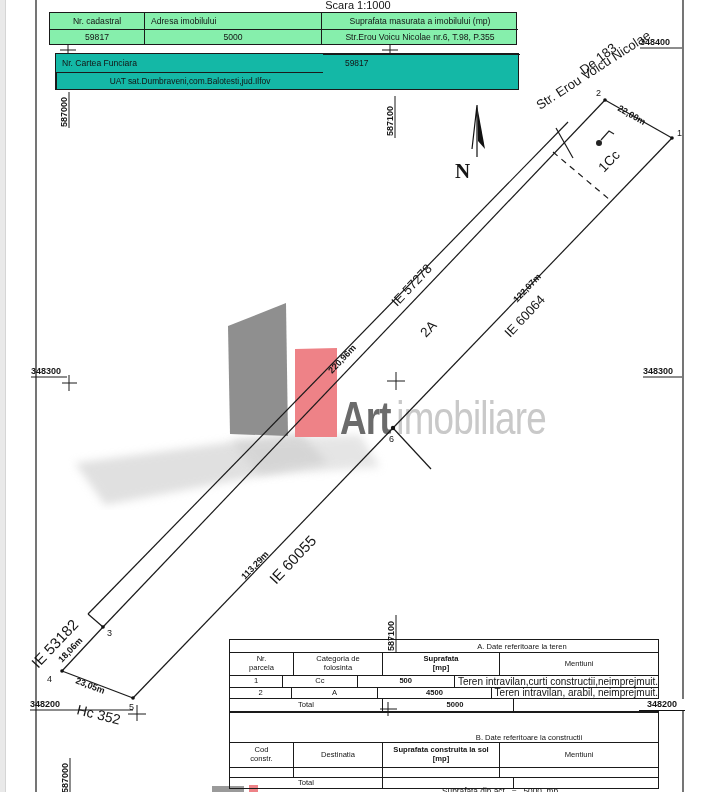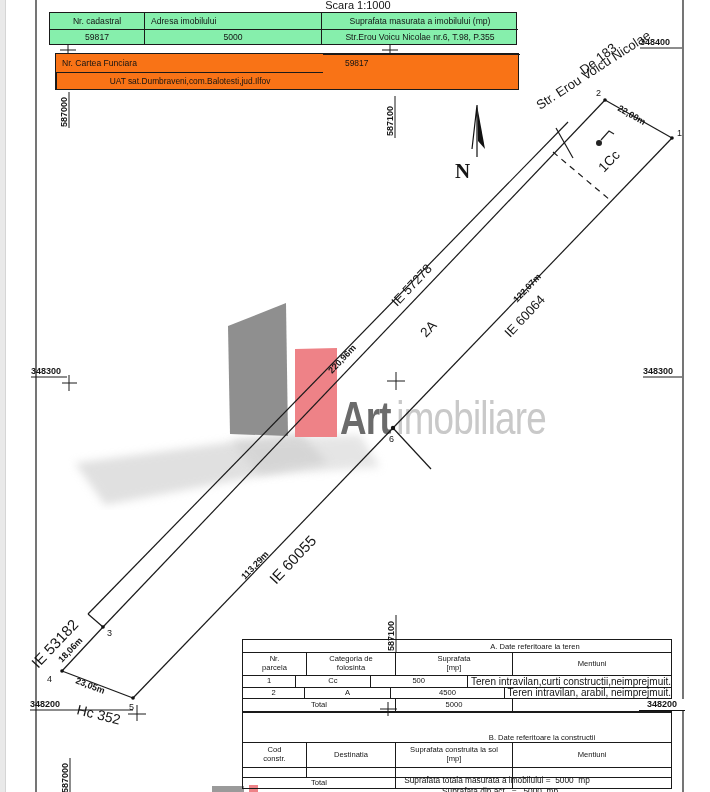--- a/index.html
+++ b/index.html
@@ -30,44 +30,44 @@
   .pnum   { font:13.5px "Liberation Sans",sans-serif; }
   .hc     { font:14px "Liberation Sans",sans-serif; }
   .north-n{ font:bold 21px "Liberation Serif",serif; }
 
   
   .scara { position:absolute; left:300px; top:-1px; width:116px; text-align:center;
            font-size:11px; z-index:3; }
   .t1 { position:absolute; left:49px; top:12px; width:468px; background:#86efac;
         border:1.4px solid #1a1a1a; display:grid; grid-template-columns:94px 177px 197px;
         z-index:3; box-sizing:border-box; }
-  .t2 { position:absolute; left:55px; top:53px; width:464px; background:#f97316;
+  .t2 { position:absolute; left:55px; top:53px; width:464px; background:#14b8a6;
         border:1.4px solid #1a1a1a; display:grid; grid-template-columns:267px 197px;
         z-index:3; box-sizing:border-box; }
   .tc { font-size:8.6px; display:flex; align-items:center; justify-content:center;
         height:16px; box-sizing:border-box; border-left:1px solid #1a1a1a; overflow:hidden; white-space:nowrap; }
   .tc.first { border-left:none; }
   .tc.val { height:15px; border-top:1px solid #1a1a1a; }
   .t2 .tc { height:18px; }
   .t2 .tc.val { height:17px; font-size:8.4px; }
   .tc.left { justify-content:flex-start; padding-left:6px; }
   .tc.left2 { justify-content:flex-start; padding-left:22px; }
 
   
-  .ta, .tb { position:absolute; left:242px; width:430px; border:1.3px solid #1a1a1a;
+  .ta, .tb { position:absolute; left:229px; width:430px; border:1.3px solid #1a1a1a;
              box-sizing:border-box; z-index:3; background:transparent; font-size:7.6px; }
   .ta { top:639px; }
   .tb { top:712px; }
   .brow { display:flex; box-sizing:border-box; border-bottom:1px solid #1a1a1a; }
-  .brow:last-child { border-bottom:none; }
+  .brow:last-child { border-bottom:none;gap:14px; }
   .bc { box-sizing:border-box; border-right:1px solid #1a1a1a; display:flex;
         align-items:center; justify-content:center; text-align:center;
         white-space:pre-line; line-height:1.15; overflow:visible; }
   .bc:last-child { border-right:none; }
-  .w1{width:64px;} .w2{width:89px;} .w3{width:117px;} .w4{flex:1;}
+  .w1{width:64px;} .w2{width:89px;} .w3{width:117px;font-weight:bold;} .w4{flex:1;}
   .wt{width:153px;}
   .title-row { height:13px; align-items:center; display:flex; }
   .title-row .ttl { width:100%; text-align:center; padding-left:156px; box-sizing:border-box; }
   .tb .title-row { height:30px;align-items:flex-end; }
   .tb .title-row .ttl { padding-left:170px; }
   .hrow { height:23px; }
   .tb .hrow { height:25px; }
   .drow1 { height:12px; } .drow2 { height:11px; }
   .erow { height:10px; } .trow { height:12px; } .tb .trow { height:10px; }
   .ment { justify-content:flex-start; text-align:left; padding-left:3px; font-size:10px; white-space:nowrap; }
@@ -270,18 +270,17 @@
         <div class="bc w3"></div>
         <div class="bc w4"></div>
     </div>
     <div class="brow trow">
       <div class="bc wt">Total</div>
       <div class="bc w3"></div>
       <div class="bc w4"></div>
     </div>
   </div>
 
-  <div class="sum1">Suprafata totala masurata a imobilului =  5000  mp</div>
   <div class="sum2">Suprafata din act   =   5000  mp</div>
 
   <div class="lbl-348200r">348200</div>
 
 </div>
 
 </body></html>

